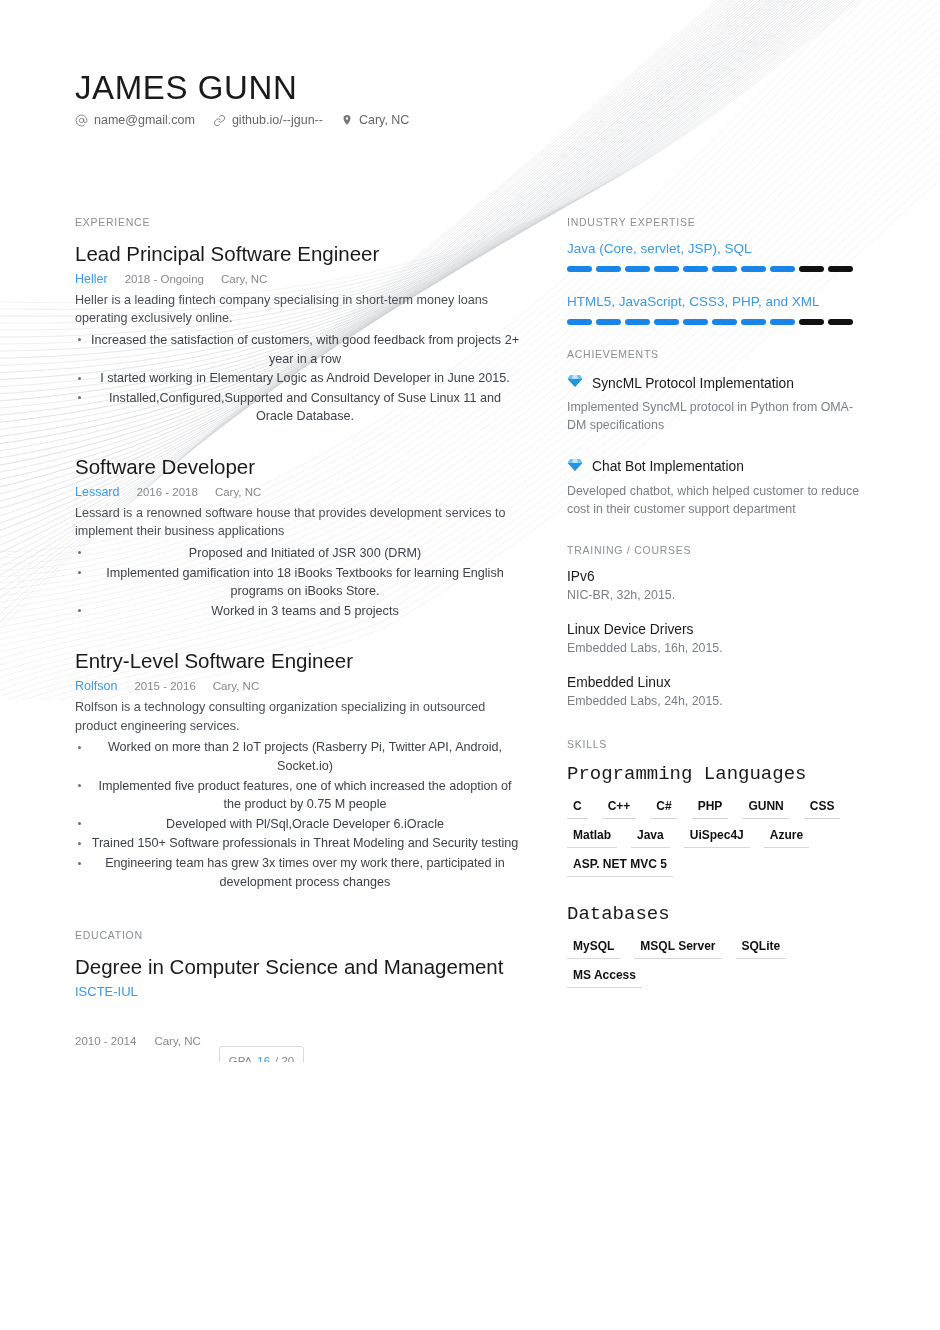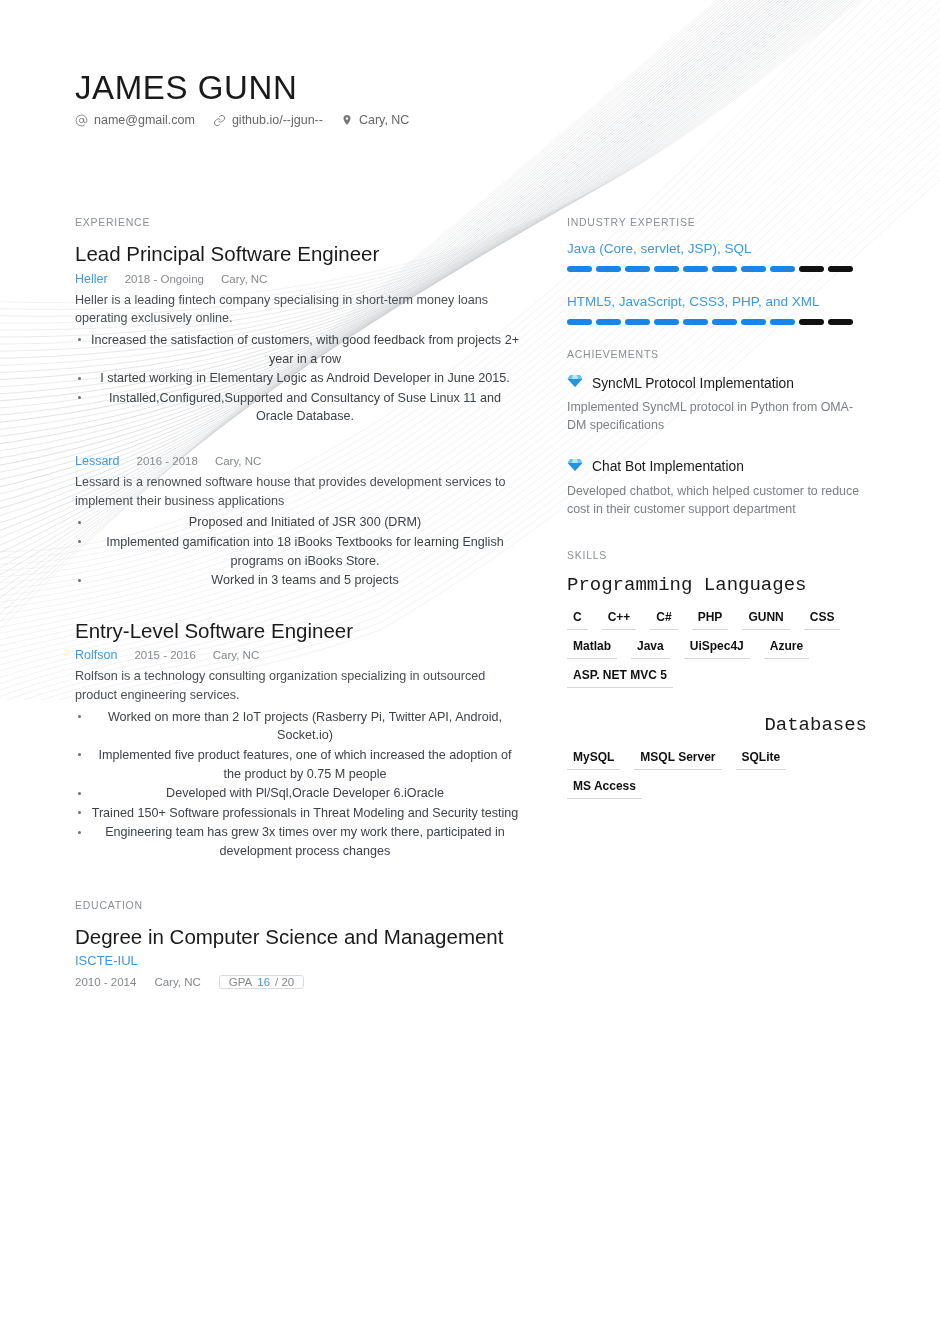--- a/index.html
+++ b/index.html
@@ -121,23 +121,24 @@
   }
   .edu-school { color: #3d9ae0; font-size: 13px; margin-bottom: 7px; }
   .edu-meta {
     display: flex; align-items: center; gap: 18px;
     font-size: 11.5px; color: #85898e;
   }
   .gpa-badge {
     display: inline-flex; align-items: center; gap: 5px;
     border: 1px solid #d9dcdf;
     border-radius: 3px;
-    padding: 0 9px;
+    padding: 8px 9px;
     font-size: 11.5px;
     color: #85898e;
+    margin-top: 40px;
   }
   .gpa-badge .gpa-val { color: #3d9ae0; }
   
   .exp-item { margin-bottom: 22px; }
   .exp-name {
     font-size: 13.5px;
     color: #3d9ae0;
     margin-bottom: 10px;
   }
   .bar { display: flex; gap: 4px; }
@@ -326,20 +327,21 @@
         </div>
         <div class="entry-desc">Heller is a leading fintech company specialising in short-term money loans operating exclusively online.</div>
         <ul class="bullets">
           <li>Increased the satisfaction of customers, with good feedback from projects 2+ year in a row</li>
           <li>I started working in Elementary Logic as Android Developer in June 2015.</li>
           <li>Installed,Configured,Supported and Consultancy of Suse Linux 11 and Oracle Database.</li>
         </ul>
       </div>
 
       <div class="entry" style="margin-top:28px;">
+        <div class="entry-title">Software Developer</div>
         <div class="entry-meta">
           <span class="entry-company">Lessard</span>
           <span class="entry-dates">2016 - 2018</span>
           <span class="entry-loc">Cary, NC</span>
         </div>
         <div class="entry-desc">Lessard is a renowned software house that provides development services to implement their business applications</div>
         <ul class="bullets">
           <li>Proposed and Initiated of JSR 300 (DRM)</li>
           <li>Implemented gamification into 18 iBooks Textbooks for learning English programs on iBooks Store.</li>
           <li>Worked in 3 teams and 5 projects</li>
@@ -445,20 +447,36 @@
                 <path d="M9 3h6l1.5 6H7.5z" fill="#bfe6fb"></path>
                 <path d="M1 9h22L12 21z" fill="#1f8ad6" opacity="0.55"></path>
               </svg>
             </span>
             <span class="ach-title">Chat Bot Implementation</span>
           </div>
           <div class="ach-desc">Developed chatbot, which helped customer to reduce cost in their customer support department</div>
         </div>
       </div>
 
+      <div style="margin-top:25px;">
+        <div class="sec-label">TRAINING / COURSES</div>
+
+        <div class="course">
+          <div class="course-name">IPv6</div>
+          <div class="course-meta">NIC-BR, 32h, 2015.</div>
+        </div>
+        <div class="course" style="margin-top:20px;">
+          <div class="course-name">Linux Device Drivers</div>
+          <div class="course-meta">Embedded Labs, 16h, 2015.</div>
+        </div>
+        <div class="course" style="margin-top:20px;">
+          <div class="course-name">Embedded Linux</div>
+          <div class="course-meta">Embedded Labs, 24h, 2015.</div>
+        </div>
+      </div>
 
       <div style="margin-top:30px;">
         <div class="sec-label">SKILLS</div>
 
         <div class="skill-group">
           <div class="skill-group-title">Programming Languages</div>
           <div class="chips">
               <span class="chip">C</span>
               <span class="chip">C++</span>
               <span class="chip">C#</span>
@@ -466,21 +484,21 @@
               <span class="chip">GUNN</span>
               <span class="chip">CSS</span>
               <span class="chip">Matlab</span>
               <span class="chip">Java</span>
               <span class="chip">UiSpec4J</span>
               <span class="chip">Azure</span>
               <span class="chip">ASP. NET MVC 5</span>
             </div>
         </div>
 
-        <div class="skill-group" style="margin-top:26px;text-align:right;">
+        <div class="skill-group" style="margin-top:26px;">
           <div class="skill-group-title">Databases</div>
           <div class="chips">
               <span class="chip">MySQL</span>
               <span class="chip">MSQL Server</span>
               <span class="chip">SQLite</span>
               <span class="chip">MS Access</span>
             </div>
         </div>
       </div>
 

